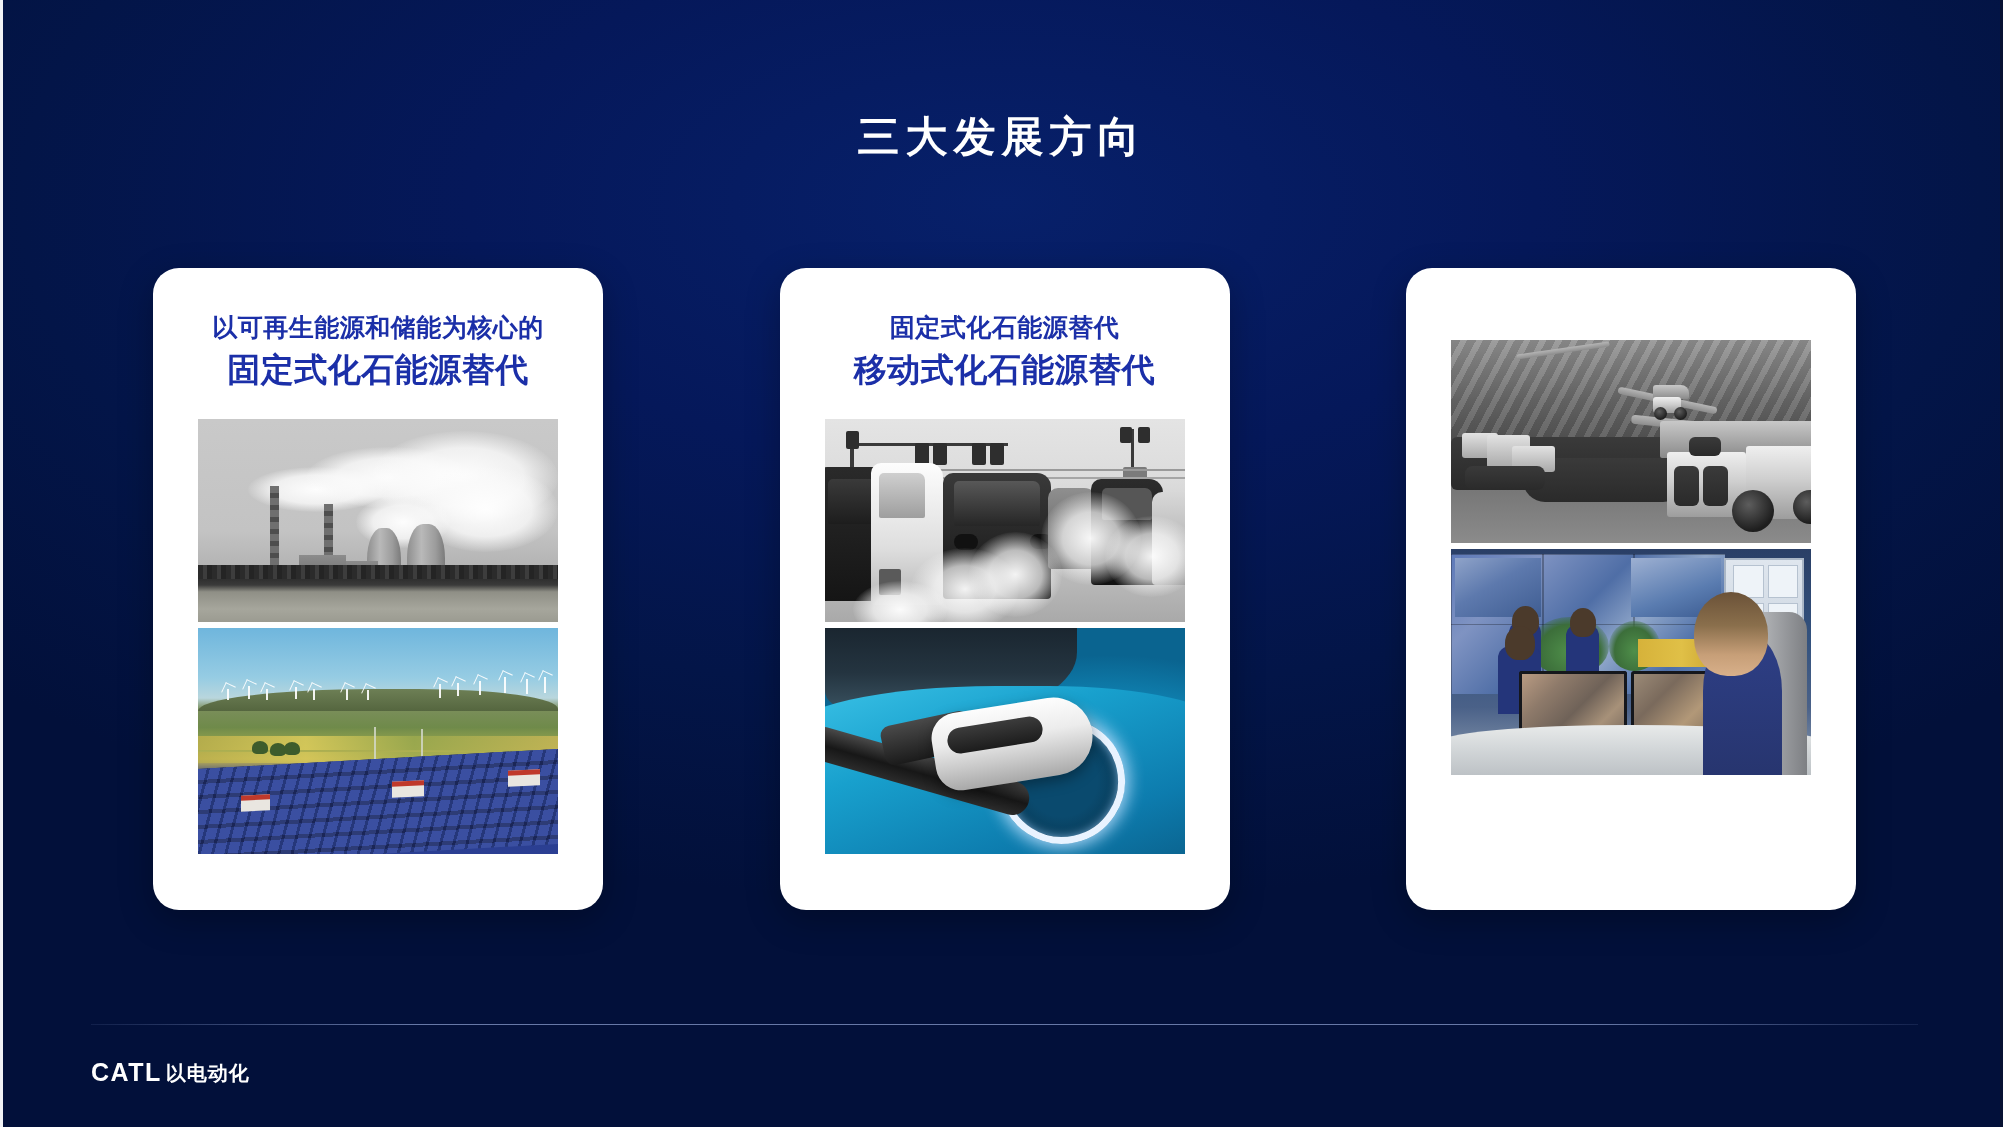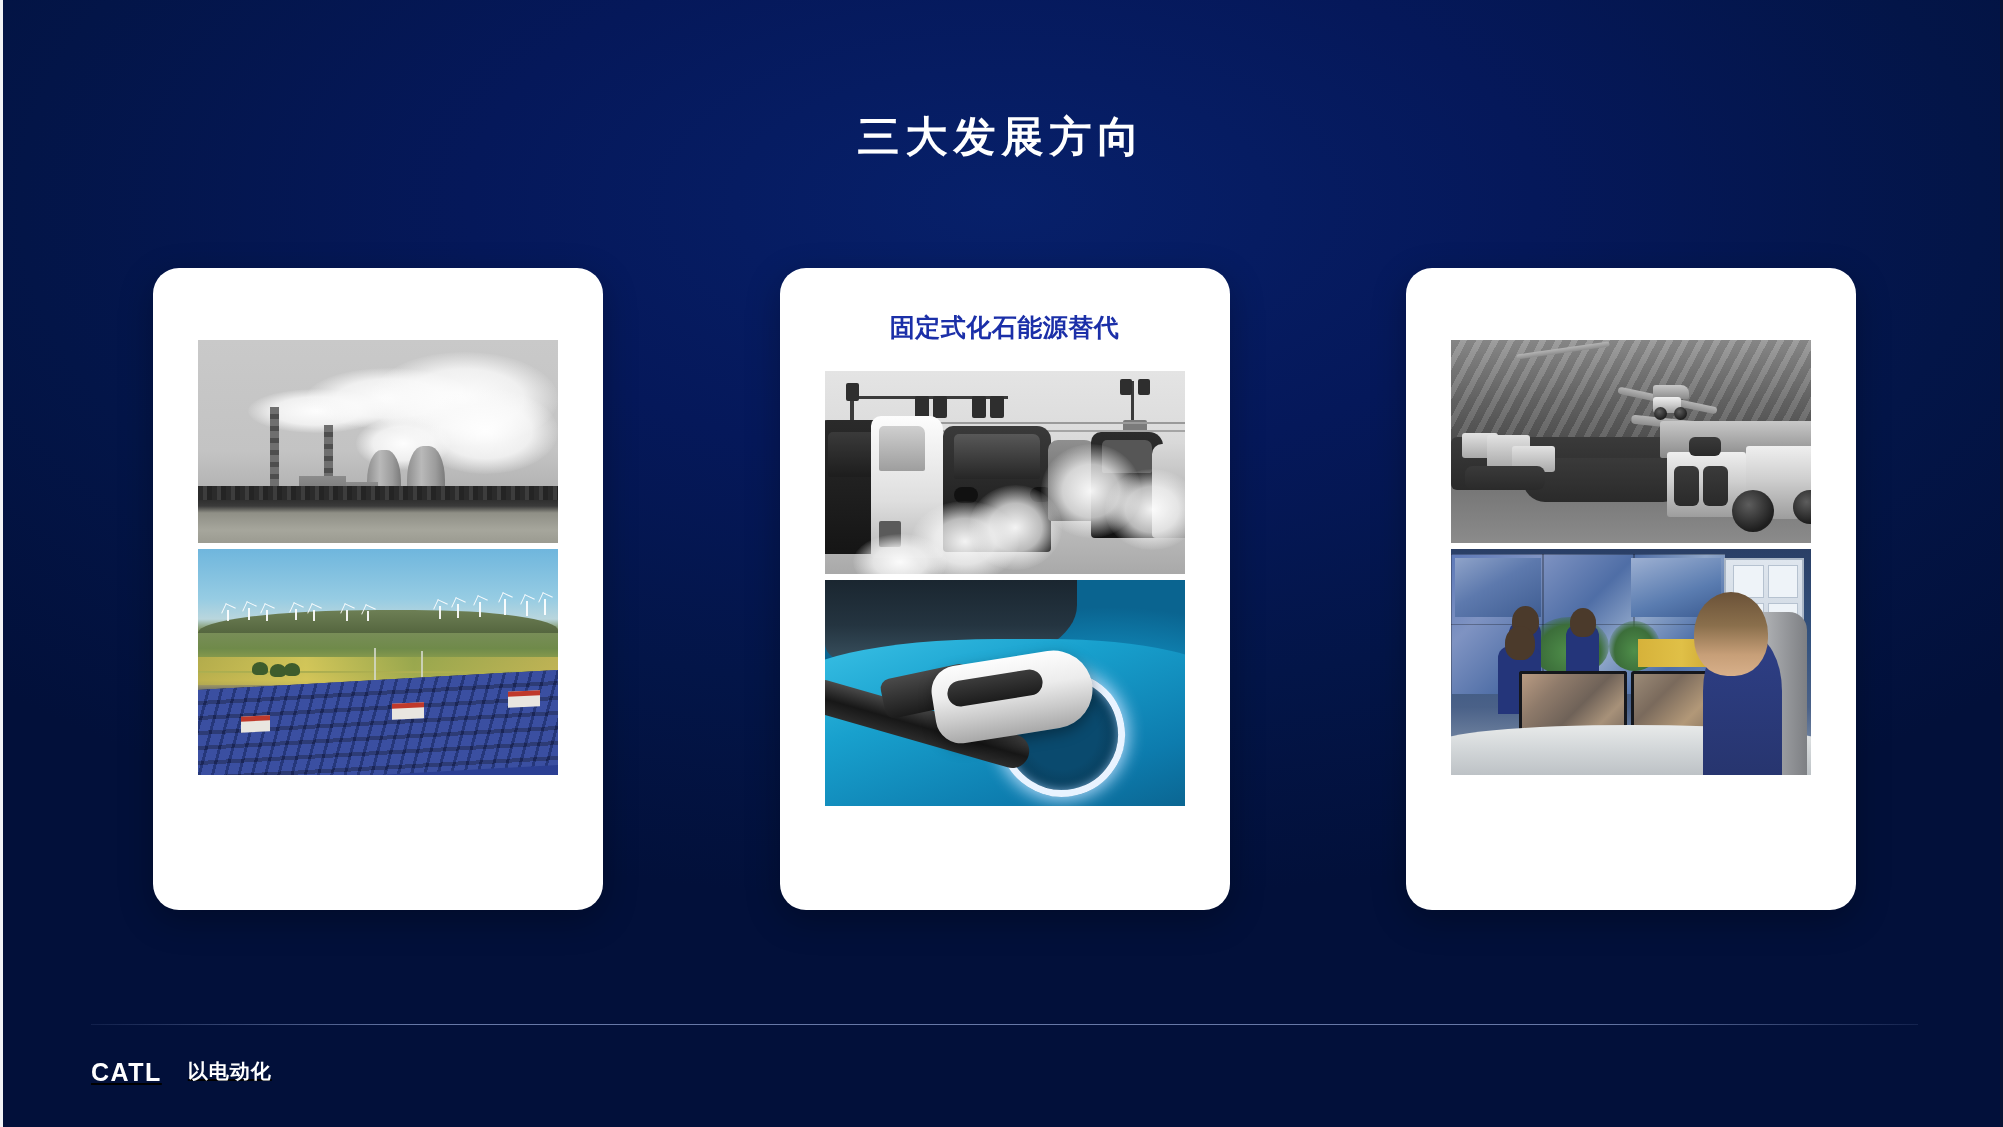--- a/index.html
+++ b/index.html
@@ -425,24 +425,23 @@
     top: 1024px;
     width: 1827px;
     height: 1px;
     background: linear-gradient(to right, rgba(150,170,225,0.10), rgba(165,185,235,0.62) 18%, rgba(165,185,235,0.62) 82%, rgba(150,170,225,0.12));
   }
   .footer-logo {
     position: absolute;
     left: 88px;
     top: 1058px;
     display: flex;
-    align-items: flex-start;
-    gap: 26px;
+    align-items: flex-end;
+    gap: 4px;
     user-select: none;
-    text-decoration: underline;
   }
   .logo-catl {
     color: #ffffff;
     font-size: 25px;
     font-weight: bold;
     letter-spacing: 1.5px;
     font-family: "Liberation Sans", "DejaVu Sans", sans-serif;
   }
   .logo-cn {
     color: #ffffff;
@@ -454,20 +453,24 @@
 </head>
 <body>
 
 <div class="slide">
 
   <div class="slide-title">三大发展方向</div>
 
   <div class="cards">
 
     <div class="card">
+      <div class="card-heading">
+        <div class="card-line1">以可再生能源和储能为核心的</div>
+        <div class="card-line2">固定式化石能源替代</div>
+      </div>
       <div class="photo-stack">
 
         <div class="photo ph-powerplant">
           <div class="pp-smoke" style="left:14%;top:24%;width:38%;height:22%;"></div>
           <div class="pp-smoke" style="left:30%;top:14%;width:46%;height:30%;"></div>
           <div class="pp-smoke" style="left:48%;top:6%;width:52%;height:46%;"></div>
           <div class="pp-smoke" style="left:60%;top:24%;width:40%;height:42%;"></div>
           <div class="pp-smoke" style="left:44%;top:38%;width:26%;height:26%;"></div>
           <div class="pp-stack" style="left:20%;height:45%;"></div>
           <div class="pp-stack" style="left:35%;height:36%;"></div>
@@ -506,20 +509,21 @@
           <div class="sf-shed" style="left:54%;top:68%;width:9%;height:5%;"></div>
           <div class="sf-shed" style="left:86%;top:63%;width:9%;height:5%;"></div>
         </div>
 
       </div>
     </div>
 
     <div class="card">
       <div class="card-heading">
         <div class="card-line1">固定式化石能源替代</div>
+        <div class="card-line2">移动式化石能源替代</div>
       </div>
       <div class="photo-stack">
 
         <div class="photo ph-traffic">
           <div class="tr-pole" style="left:7%;top:8%;width:4px;height:30%;"></div>
           <div class="tr-pole" style="left:7%;top:12%;width:44%;height:3px;"></div>
           <div class="tr-light" style="left:6%;top:6%;width:13px;height:18px;"></div>
           <div class="tr-light" style="left:25%;top:12%;width:14px;height:22px;"></div>
           <div class="tr-light" style="left:30%;top:12%;width:14px;height:22px;"></div>
           <div class="tr-light" style="left:41%;top:12%;width:14px;height:22px;"></div>

